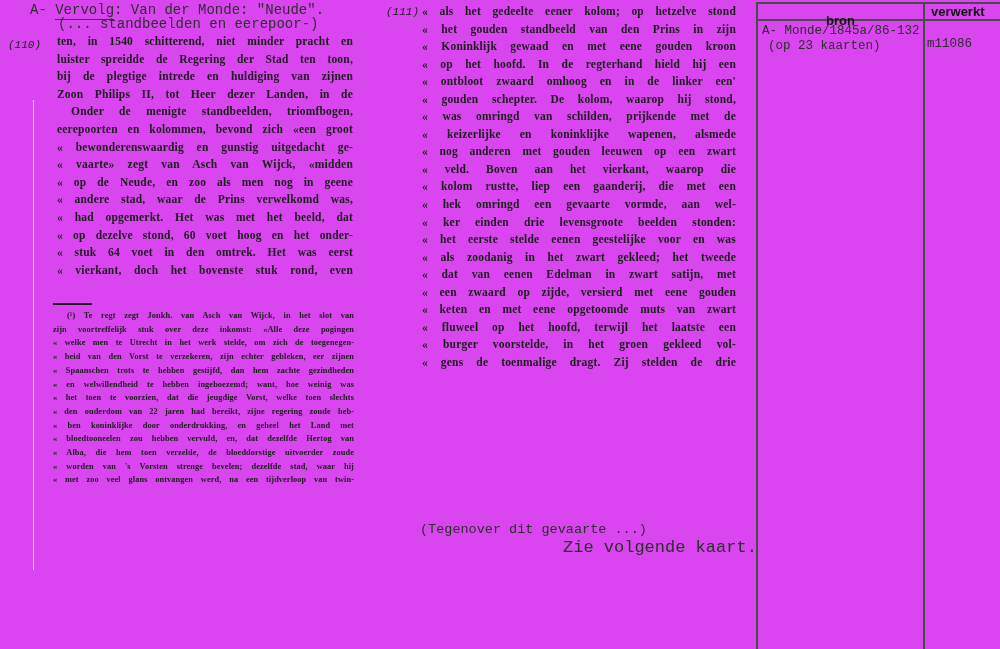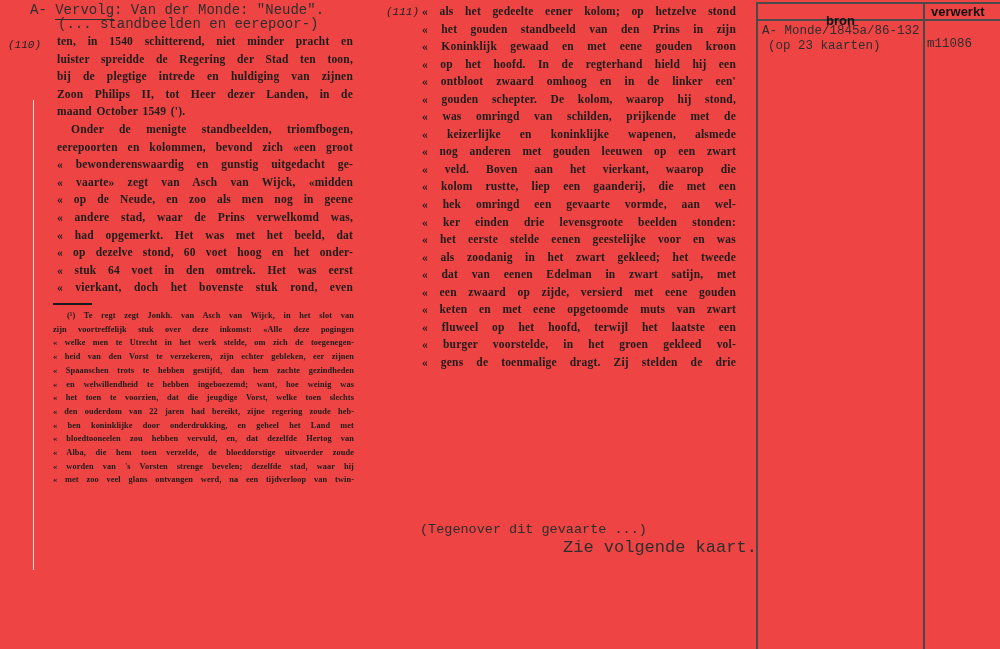--- a/index.html
+++ b/index.html
@@ -1,20 +1,20 @@
 <!DOCTYPE html>
 <html><head>
 <meta charset="utf-8">
 <style>
   html,body { margin:0; padding:0; }
   #card {
     position: relative;
     width: 1000px;
     height: 649px;
-    background: #ef4444;
+    background: #d946ef;
     overflow: hidden;
     font-family: "DejaVu Serif", serif;
     color: #1c1c1c;
   }
   .abs { position: absolute; }
 
   
   .typed {
     font-family: "Liberation Mono", "DejaVu Sans Mono", monospace;
     color: #2e2e2e;
@@ -85,21 +85,20 @@
 
   <div class="abs page-edge" style="left:33px; top:100px; height:470px;"></div>
 
   <div class="abs marker" style="left:8px; top:39px;">(110)</div>
   <div class="abs print main-left" style="left:57px; top:33px; width:296px;">
     <div>
         <div class="pline fill">ten, in 1540 schitterend, niet minder pracht en</div>
         <div class="pline fill">luister spreidde de Regering der Stad ten toon,</div>
         <div class="pline fill">bij de plegtige intrede en huldiging van zijnen</div>
         <div class="pline fill">Zoon Philips II, tot Heer dezer Landen, in de</div>
-        <div class="pline">maand October 1549 (').</div>
       </div>
     <div>
         <div class="pline fill indent">Onder de menigte standbeelden, triomfbogen,</div>
         <div class="pline fill">eerepoorten en kolommen, bevond zich «een groot</div>
         <div class="pline fill">« bewonderenswaardig en gunstig uitgedacht ge-</div>
         <div class="pline fill">« vaarte» zegt van Asch van Wijck, «midden</div>
         <div class="pline fill">« op de Neude, en zoo als men nog in geene</div>
         <div class="pline fill">« andere stad, waar de Prins verwelkomd was,</div>
         <div class="pline fill">« had opgemerkt.  Het was met het beeld, dat</div>
         <div class="pline fill">« op dezelve stond, 60 voet hoog en het onder-</div>

